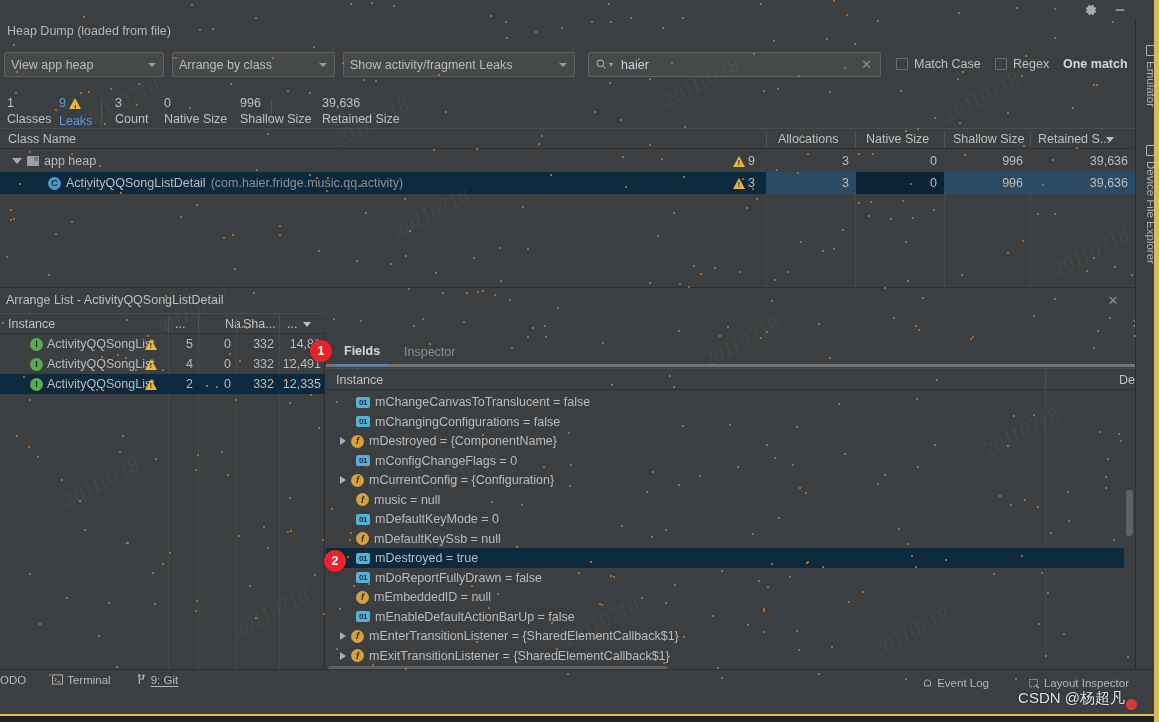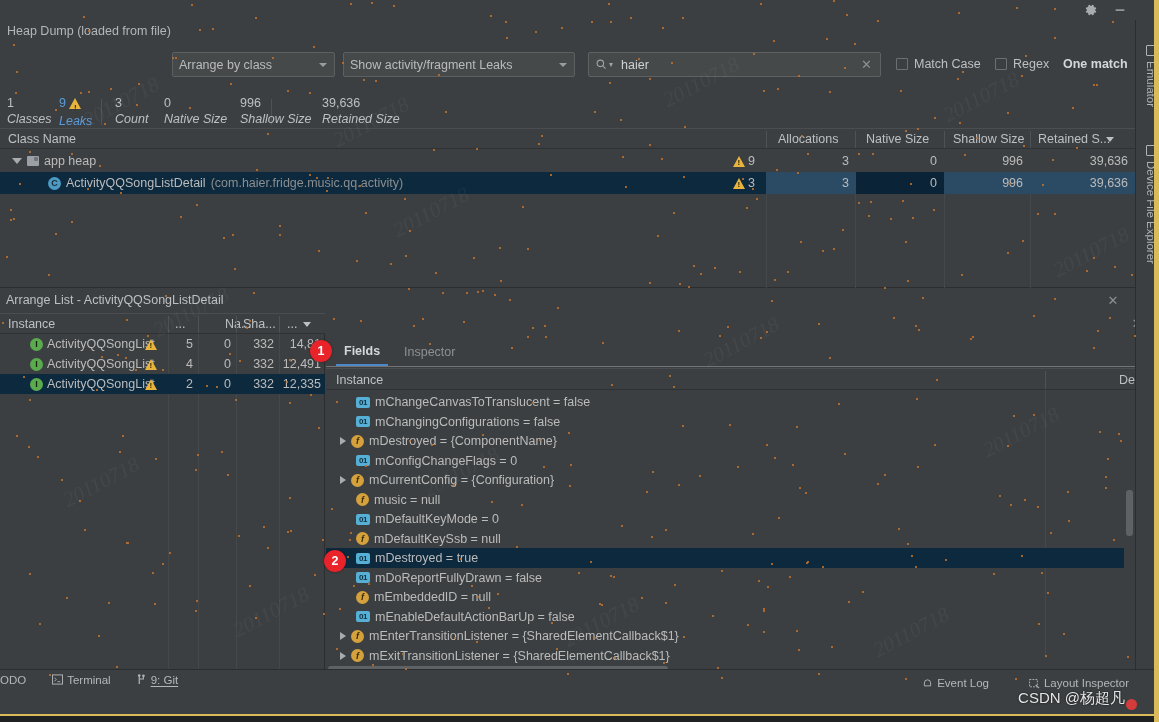--- a/index.html
+++ b/index.html
@@ -45,21 +45,21 @@
   .chk{ position:absolute; top:5px; display:flex; align-items:center; gap:6px; font-size:12.5px; color:#bdc0c2;}
   .chk .box{ width:12px;height:12px;border:1px solid #6d7072;background:#3c3f41;border-radius:1px;}
   #chk1{ left:896px; }
   #chk2{ left:995px; }
   .onematch{ position:absolute; left:1063px; top:5px; font-size:12.5px; font-weight:bold; color:#d4d7d9; }
 
   
   .stats{ position:absolute; left:0; top:96px; width:1135px; height:32px; }
   .stat{ position:absolute; top:0; }
   .stat .v{ font-size:12.5px; color:#bdc0c2; line-height:15px; }
-  .stat .l{ font-size:12.5px; color:#bdc0c2; line-height:16px;font-style:italic; }
+  .stat .l{ font-size:12.5px; color:#bdc0c2; line-height:16px; }
   .stat.leaks .v{ color:#5b9bd8; }
   .stat.leaks .l{ color:#5b9bd8; }
   .warnicon{ display:inline-block; vertical-align:-2px; }
   .statdiv{ position:absolute; top:3px; width:1px; height:26px; background:#4e5254; }
 
   
   .clsHeader{ position:absolute; left:0; top:128px; width:1135px; height:21px;
               background:#3c3f41; border-top:1px solid #4b4e50; border-bottom:1px solid #2f3133; }
   .chCell{ position:absolute; top:0; height:20px; display:flex; align-items:center; font-size:12.5px; color:#bdc0c2; }
   .chSep{ position:absolute; top:2px; width:1px; height:17px; background:#4e5254; }
@@ -99,21 +99,21 @@
 
   .ilColHdr{ position:absolute; left:0; top:313px; width:325px; height:21px;
              border-top:1px solid #4b4e50; border-bottom:1px solid #2f3133;}
   .ilRow{ position:absolute; left:0; width:325px; height:20px; font-size:12.5px; }
   .ilBody{ position:absolute; left:0; top:334px; width:325px; height:346px; background:#3c3f41;
            border-right:1px solid #2b2d2f;}
   .ilColLine{ position:absolute; top:0; width:1px; height:346px; background:#45494a; }
   .idHeader{ position:absolute; left:326px; top:313px; width:809px; height:22px; }
   .idTitle{ position:absolute; left:334px; top:316px; font-size:12.5px; color:#bdc0c2; }
 
-  .tabs{ position:absolute; left:326px; top:337px; width:809px; height:30px; border-bottom:1px solid #737373;}
+  .tabs{ position:absolute; left:326px; top:337px; width:809px; height:30px; border-bottom:3px solid #737373;}
   .tab{ position:absolute; top:0; height:29px; display:flex; align-items:center; font-size:12.5px; padding:0 8px; cursor:pointer;}
   .tab.active{ color:#d5d8da; font-weight:bold; border-bottom:2px solid #4a88c7; }
   .tab.inactive{ color:#8d9092; }
 
   .fldHdr{ position:absolute; left:326px; top:368px; width:809px; height:22px;
            border-top:1px solid #4b4e50; border-bottom:1px solid #2f3133;}
   .fhCell{ position:absolute; top:0; height:21px; display:flex; align-items:center; font-size:12.5px; color:#bdc0c2;}
   .fhSep{ position:absolute; top:2px; width:1px; height:18px; background:#4e5254; }
 
   .fldRow{ position:absolute; left:326px; width:809px; height:20px; font-size:12.5px; }
@@ -176,20 +176,24 @@
         <svg width="14" height="14" viewBox="0 0 16 16">
             <rect x="3" y="7.3" width="10" height="1.6" fill="#a9acae"></rect>
           </svg>
       </div>
     </div>
   </div>
 
   <div class="heapdump-title">Heap Dump (loaded from file)</div>
 
   <div class="toolbar">
+    <div class="combo" id="c1">
+      <span>View app heap</span>
+      <span class="arw"></span>
+    </div>
     <div class="combo" id="c3">
       <span>Show activity/fragment Leaks</span>
       <span class="arw"></span>
     </div>
     <div class="combo" id="c2">
       <span>Arrange by class</span>
       <span class="arw"></span>
     </div>
 
     <div class="searchwrap">

